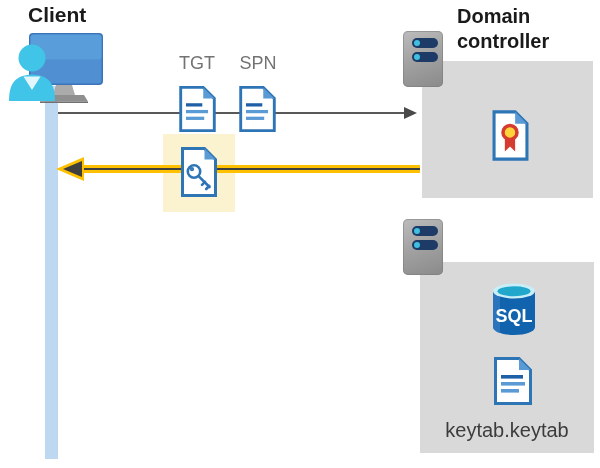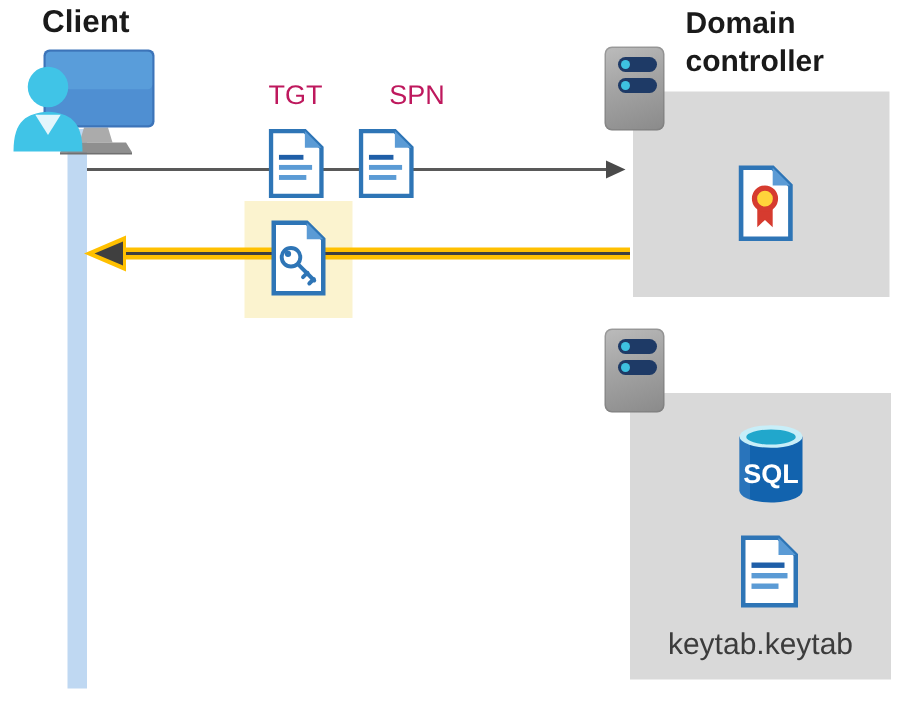--- a/index.html
+++ b/index.html
@@ -14,23 +14,23 @@
   .abs{position:absolute;}
 
   
   .client-bar{left:45px;top:86px;width:13px;height:373px;background:var(--bar-blue);z-index:1;}
 
   
   .title{font-weight:700;font-size:21px;color:#1a1a1a;z-index:5;}
   .client-title{left:28px;top:3px;}
   .dc-title{left:457px;top:4px;width:136px;font-size:20px;line-height:25px;}
   .linux-title{left:457px;top:231px;font-size:20px;white-space:nowrap;}
-  .ticket-label{top:53px;font-size:18px;color:#be185d;text-align:center;z-index:5;}
+  .ticket-label{top:53px;font-size:18px;color:#737373;text-align:center;z-index:5;}
   .tgt-label{left:175px;width:44px;}
-  .spn-label{left:236px;width:44px;margin-left:20px;}
+  .spn-label{left:236px;width:44px;}
   .keytab-label{left:420px;top:419px;width:174px;text-align:center;font-size:20px;color:#3c3c3c;z-index:4;}
 
   
   .gray-box{background:var(--box-gray);z-index:1;}
   .dc-box{left:422px;top:61px;width:171px;height:137px;}
   .linux-box{left:420px;top:262px;width:174px;height:191px;}
 
   
   .gray-line{left:58px;top:112.2px;width:347px;height:1.6px;background:var(--arrow-gray);z-index:2;}
   .gray-head{left:404px;top:106.5px;width:0;height:0;border-top:6.5px solid transparent;

